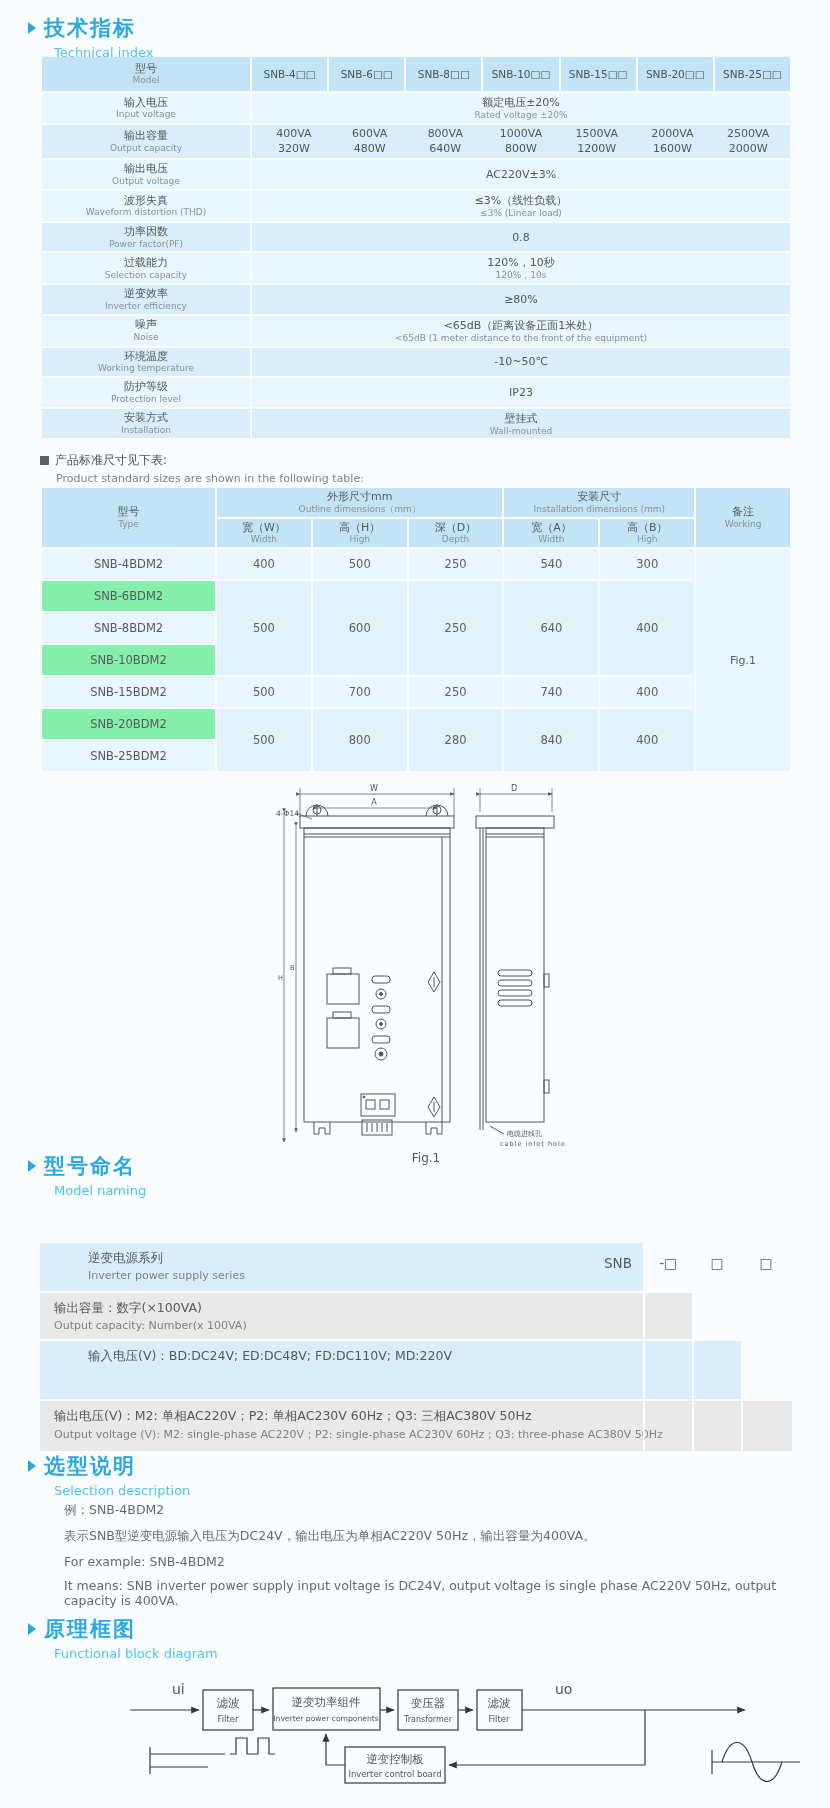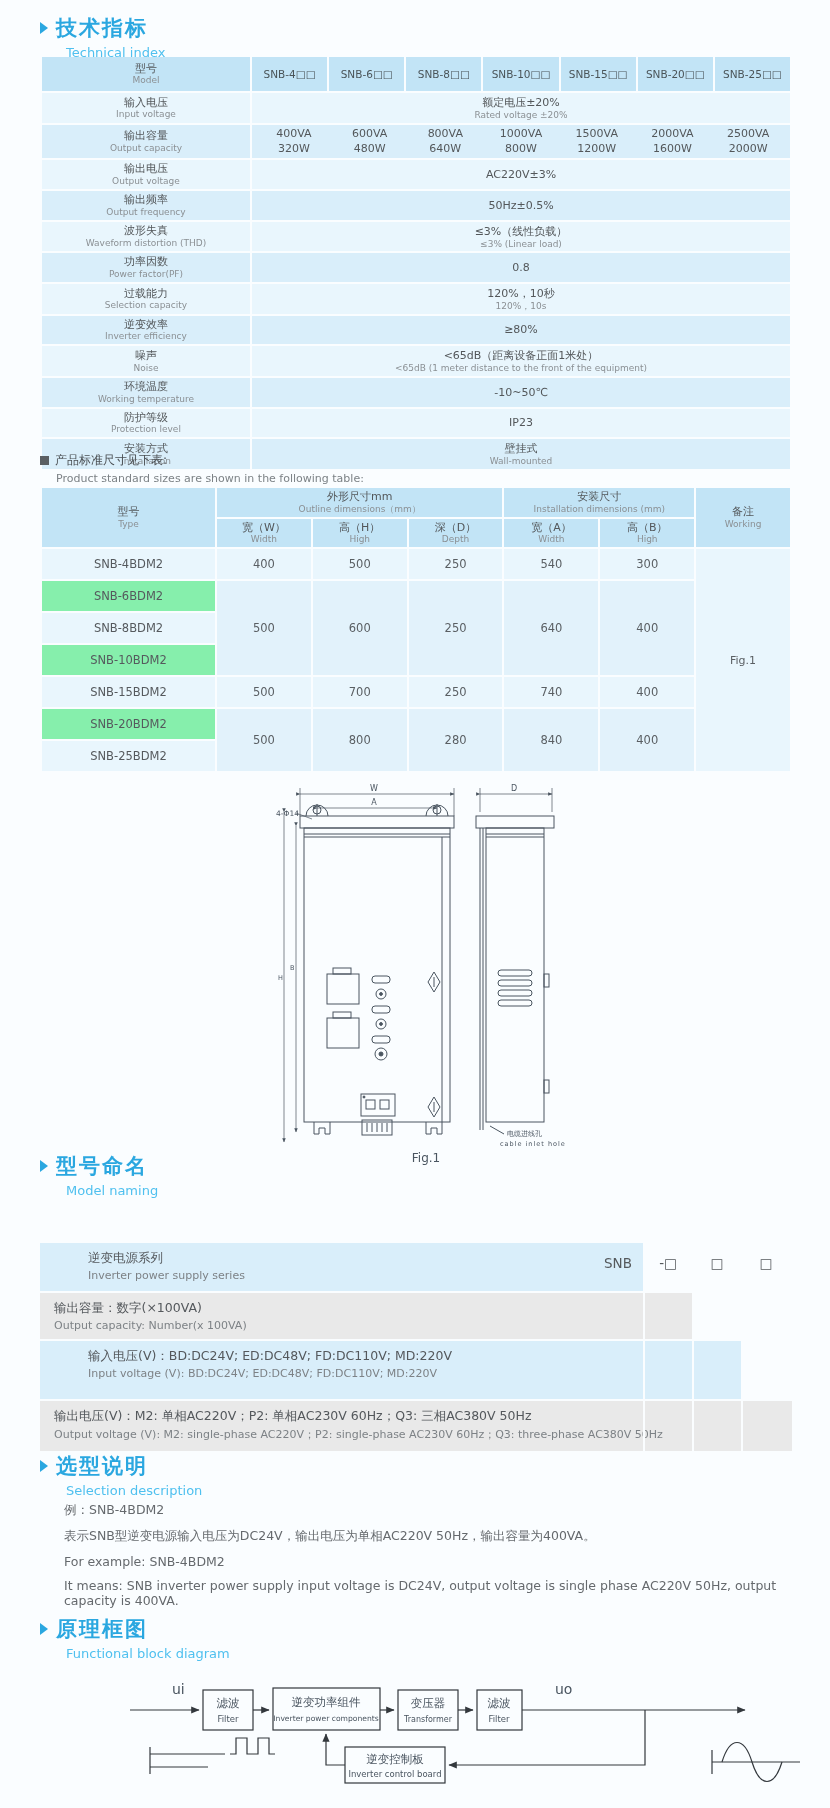--- a/index.html
+++ b/index.html
@@ -1,19 +1,19 @@
 <!DOCTYPE html>
 <html><head>
 <meta charset="utf-8">
 <style>
   html,body{margin:0;padding:0;background:#eef3f6;}
   #page{position:relative;width:830px;height:1808px;background:#fafdff;overflow:hidden;
         font-family:"DejaVu Sans","Liberation Sans",sans-serif;color:#54585c;}
   
-  .sec-head{position:absolute;left:40px;}
+  .sec-head{position:absolute;left:28px;}
   .sec-head .row1{display:flex;align-items:center;gap:8px;}
   .tri{width:0;height:0;border-left:8px solid #2aa7e0;border-top:6px solid transparent;border-bottom:6px solid transparent;}
   .sec-head .zh{font-size:21px;font-weight:bold;color:#2aa7e0;letter-spacing:2px;}
   .sec-head .en{font-size:13px;color:#4fc0ef;margin:3px 0 0 26px;}
   
   table{border-collapse:separate;border-spacing:2px;table-layout:fixed;}
   td{text-align:center;vertical-align:middle;padding:2px 4px;}
   .zh1{font-size:11px;line-height:1.25;color:#53575a;}
   .en1{font-size:9px;line-height:1.2;color:#8b9094;}
   
@@ -140,27 +140,20 @@
               </div>
         </div>
       </td>
     </tr>
     <tr class="a">
       <td class="lbl">
             <div class="zh1">输出电压</div>
             <div class="en1">Output voltage</div>
           </td>
       <td class="val" colspan="7">AC220V±3%</td>
-    </tr>
-    <tr class="b">
-      <td class="lbl">
-            <div class="zh1">输出频率</div>
-            <div class="en1">Output frequency</div>
-          </td>
-      <td class="val" colspan="7">50Hz±0.5%</td>
     </tr>
     <tr class="a">
       <td class="lbl">
             <div class="zh1">波形失真</div>
             <div class="en1">Waveform distortion (THD)</div>
           </td>
       <td class="val" colspan="7">
             <div>≤3%（线性负载）</div>
             <div class="en1">≤3% (Linear load)</div>
           </td>
@@ -421,21 +414,20 @@
     <div class="bar blue" style="top:0;height:48px;width:605px;">
       <div class="bzh">逆变电源系列</div>
       <div class="ben">Inverter power supply series</div>
     </div>
     <div class="bar gray" style="top:50px;height:46px;width:654px;">
       <div class="bzh">输出容量：数字(×100VA)</div>
       <div class="ben">Output capacity: Number(x 100VA)</div>
     </div>
     <div class="bar blue" style="top:98px;height:58px;width:703px;">
       <div class="bzh">输入电压(V)：BD:DC24V; ED:DC48V; FD:DC110V; MD:220V</div>
-      <div class="ben">Input voltage (V): BD:DC24V; ED:DC48V; FD:DC110V; MD:220V</div>
     </div>
     <div class="bar gray" style="top:158px;height:50px;width:752px;">
       <div class="bzh">输出电压(V)：M2: 单相AC220V；P2: 单相AC230V 60Hz；Q3: 三相AC380V 50Hz</div>
       <div class="ben">Output voltage (V): M2: single-phase AC220V；P2: single-phase AC230V 60Hz；Q3: three-phase AC380V 50Hz</div>
     </div>
     <div class="vline" style="left:603px;height:208px;"></div>
     <div class="vline" style="left:652px;height:208px;"></div>
     <div class="vline" style="left:701px;height:208px;"></div>
     <span class="tok" style="left:556px;">SNB</span>
     <span class="tok" style="left:606px;">-□</span>

